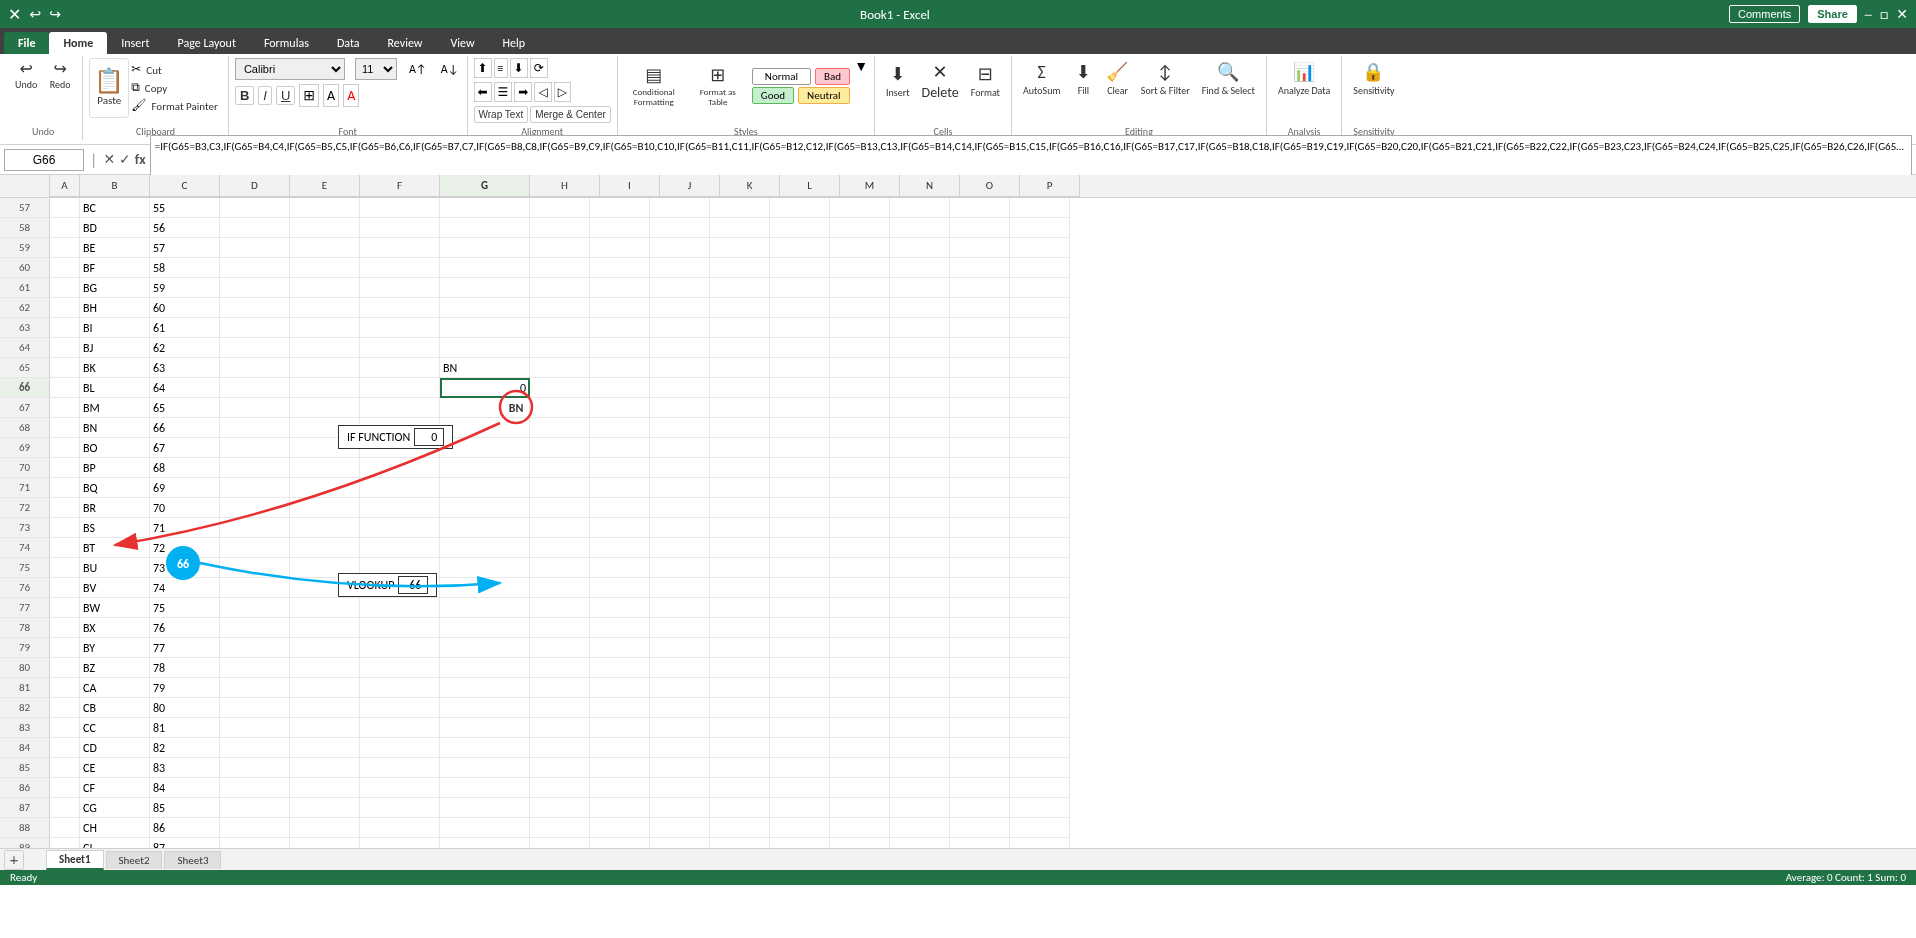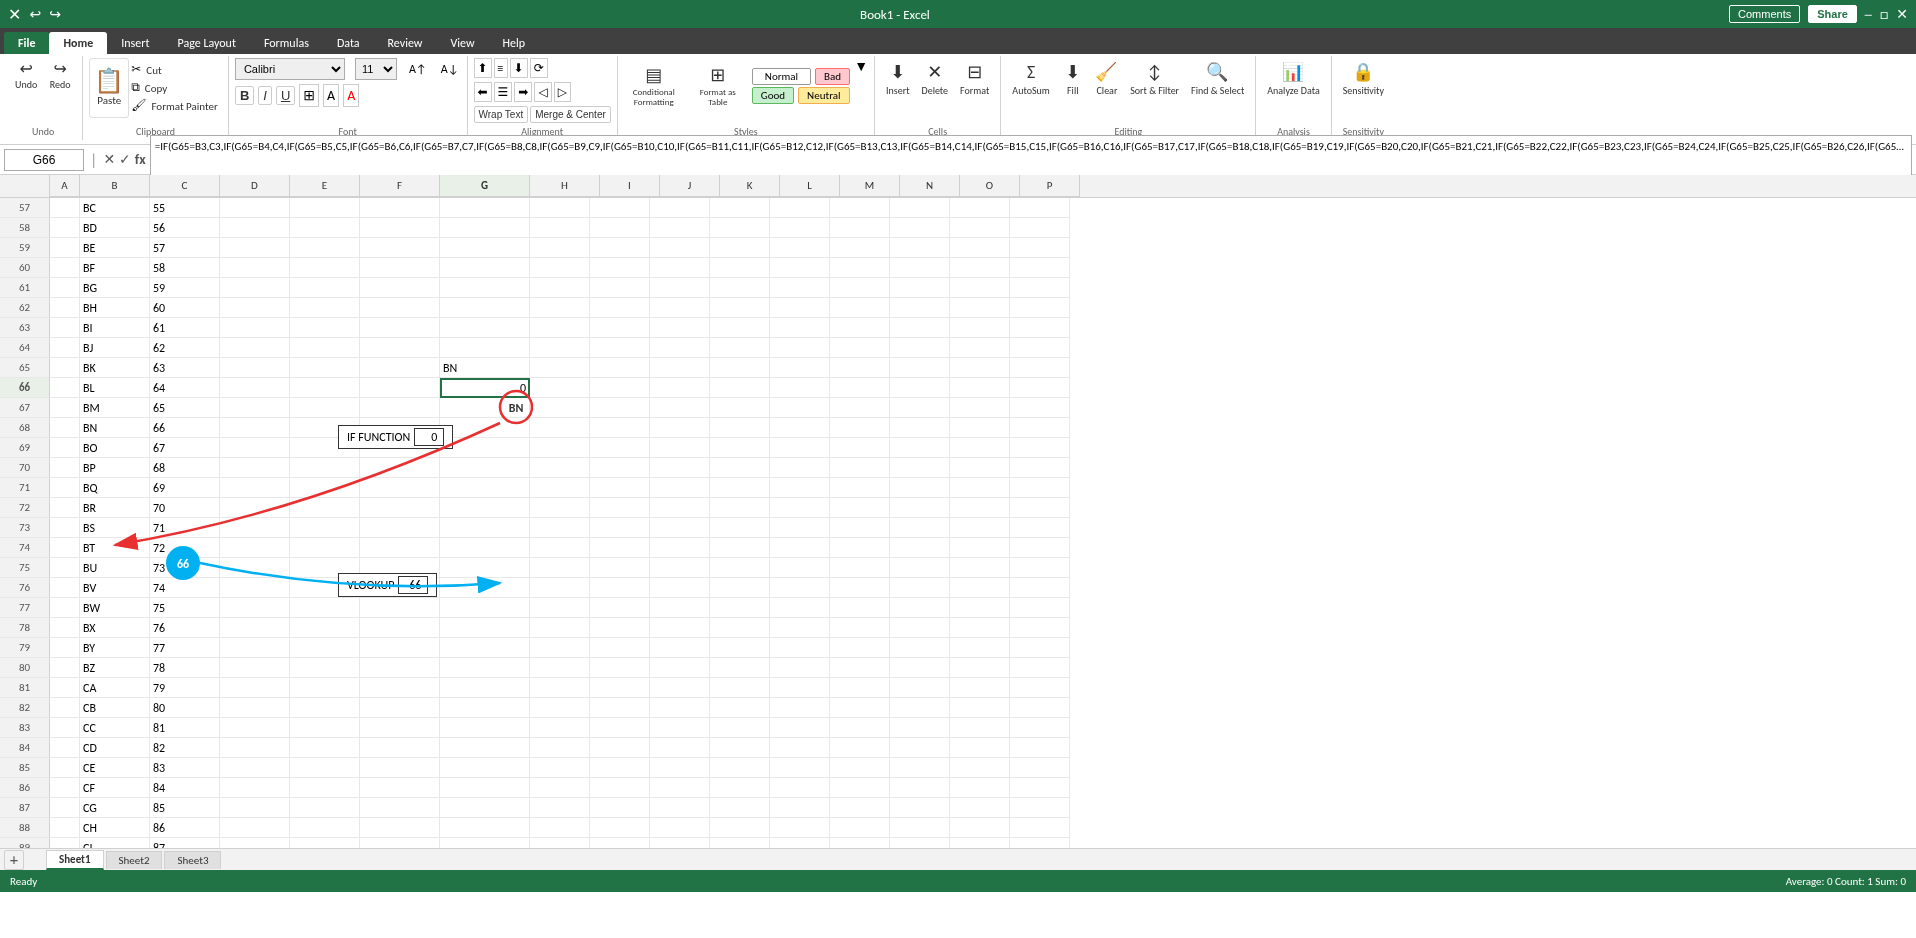--- a/index.html
+++ b/index.html
@@ -345,21 +345,21 @@
       color: #555;
       border: 1px solid #d0d0d0;
       background: #f2f2f2;
       border-radius: 2px;
     }
 
     
     .status-bar {
       background: #217346;
       color: #fff;
-      height: 22px;
+      height: 15px;
       display: flex;
       align-items: center;
       justify-content: space-between;
       padding: 0 10px;
       font-size: 11px;
     }
 
     
     .arrows-svg {
       position: absolute;
@@ -518,21 +518,21 @@
     </div>
 
     <div class="ribbon-group">
       <div class="ribbon-controls">
         <div class="ribbon-btn">
           <span style="font-size:18px;">⬇</span>
           <span style="font-size:10px;">Insert</span>
         </div>
         <div class="ribbon-btn">
           <span style="font-size:18px;">✕</span>
-          <span style="font-size:10px;">Delete</span>
+          <span style="font-size:14px;">Delete</span>
         </div>
         <div class="ribbon-btn">
           <span style="font-size:18px;">⊟</span>
           <span style="font-size:10px;">Format</span>
         </div>
       </div>
       <div class="ribbon-group-label">Cells</div>
     </div>
 
     <div class="ribbon-group">

